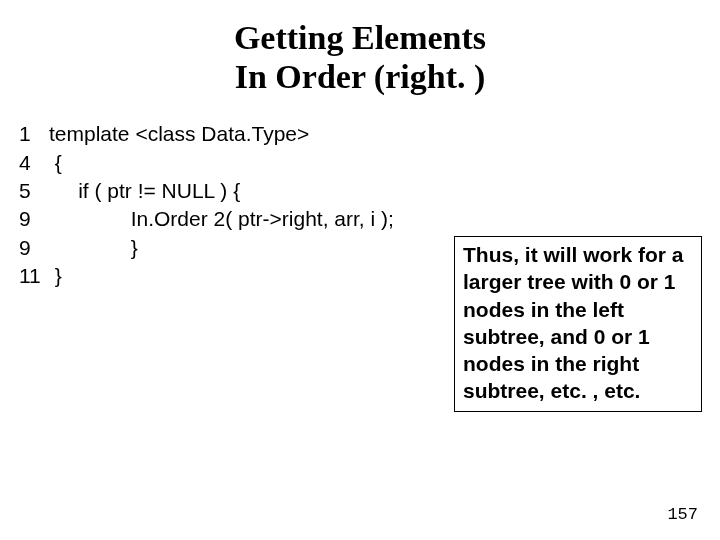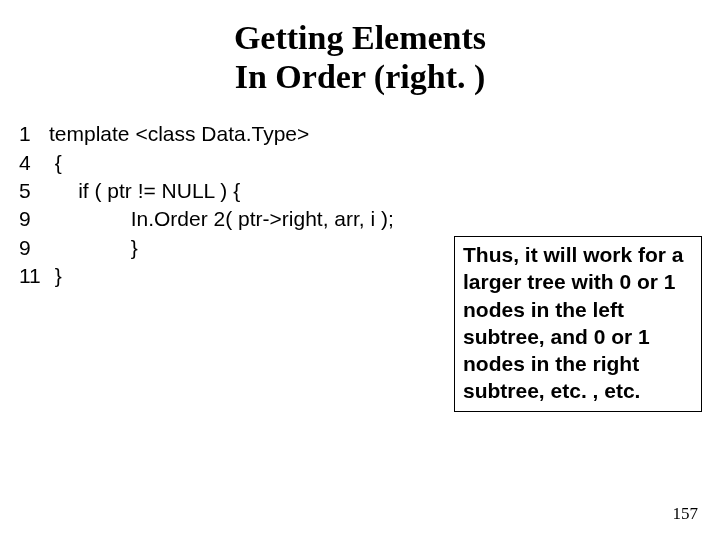--- a/index.html
+++ b/index.html
@@ -46,21 +46,21 @@
     font-family: Arial, Helvetica, sans-serif;
     font-size: 21px;
     font-weight: bold;
     line-height: 1.3;
     padding: 4px 8px 6px 8px;
   }
   .pagenum {
     position: absolute;
     right: 22px;
     bottom: 16px;
-    font-family: Liberation Serif, serif;
+    font-family: Liberation Mono, monospace;
     font-size: 17px;
   }
 </style>
 </head>
 <body>
 
 <div class="title">
   <span>Getting Elements</span><br>
   <span>In Order (right. )</span>
 </div>

